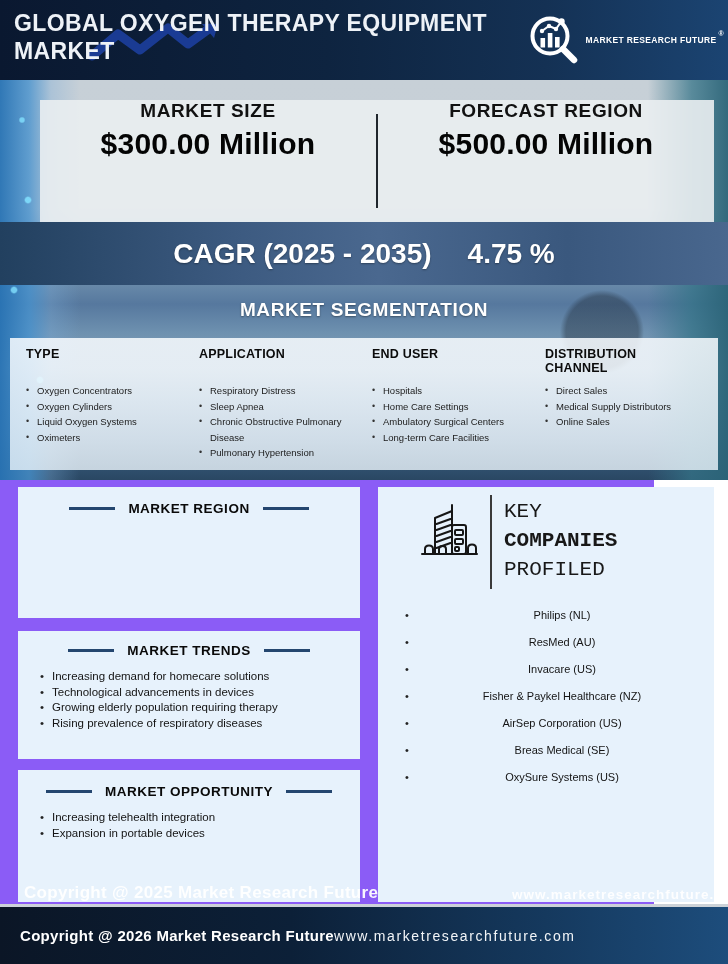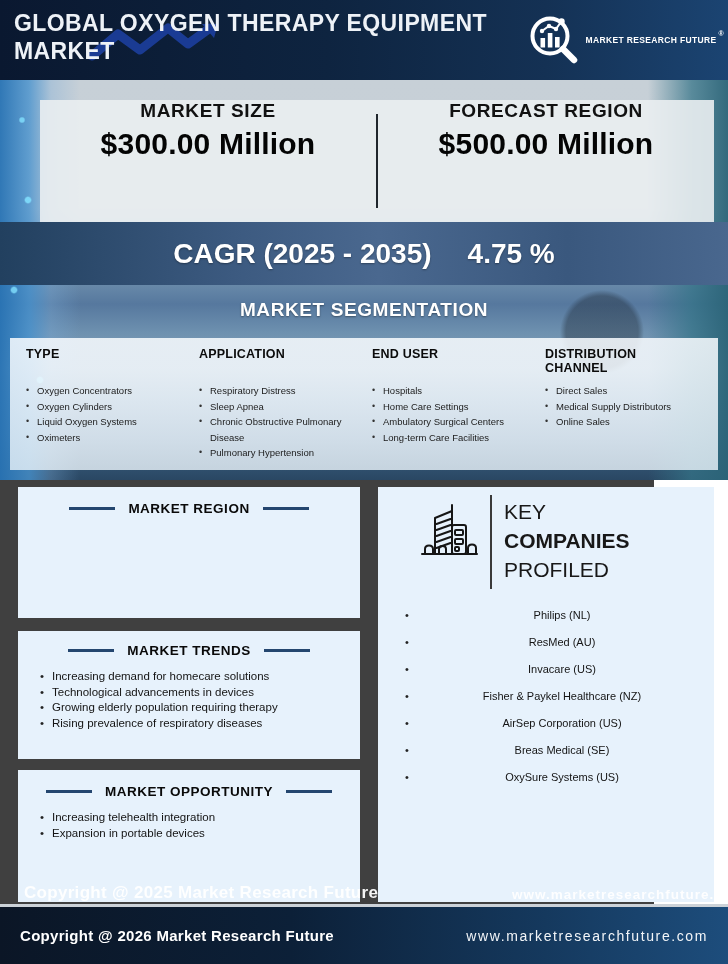--- a/index.html
+++ b/index.html
@@ -48,57 +48,57 @@
     background:linear-gradient(180deg,rgba(249,252,255,.86),rgba(231,241,248,.82));
     display:flex;padding:9px 0 0 16px;box-sizing:border-box;}
   .seg-col{width:173px;}
   .seg-head{font-size:12.5px;font-weight:800;color:#0b0b0b;letter-spacing:.2px;
     height:36px;max-width:125px;line-height:14px;}
   .seg-list{list-style:none;margin:0;padding:0;width:156px;}
   .seg-list li{position:relative;padding-left:11px;font-size:9.5px;line-height:15.5px;color:#1b1b1b;}
   .seg-list li::before{content:"•";position:absolute;left:0;top:0;color:#333;font-size:9px;}
 
   
-  .lower{position:absolute;left:0;top:480px;width:654px;height:424px;background:#404040;}
+  .lower{position:absolute;left:0;top:480px;width:654px;height:424px;background:#8b5cf6;}
   .box{position:absolute;background:#e7f2fc;}
   .box-region{left:18px;top:7px;width:342px;height:131px;}
   .box-trends{left:18px;top:151px;width:342px;height:128px;}
   .box-opp{left:18px;top:290px;width:342px;height:132px;}
   .box-comp{left:378px;top:7px;width:336px;height:415px;}
 
   .sec-title-row{display:flex;align-items:center;justify-content:center;gap:13px;}
   .dash{width:46px;height:3px;background:#24466f;}
   .sec-title{font-size:13.5px;font-weight:800;color:#0a0a0a;letter-spacing:.5px;}
 
   .blist{list-style:none;margin:11px 0 0 0;padding:0 10px 0 22px;}
   .blist li{position:relative;padding-left:12px;font-size:11.5px;line-height:15.6px;color:#141414;}
   .blist li::before{content:"•";position:absolute;left:0;top:0;color:#222;}
 
   
-  .comp-head{position:relative;height:112px;}
+  .comp-head{position:relative;height:112px;font-family:Liberation Mono, monospace;}
   .comp-icon{position:absolute;left:40px;top:14px;}
   .comp-vline{position:absolute;left:112px;top:8px;width:2px;height:94px;background:#3a3a3a;}
   .comp-title{position:absolute;left:126px;top:10px;font-size:21px;line-height:29px;color:#181818;}
   .comp-title .t-bold{font-weight:800;}
   .comp-list{list-style:none;margin:8px 0 0 0;padding:0 8px 0 27px;}
   .comp-list li{position:relative;padding-left:13px;font-size:11px;line-height:16px;
     margin-bottom:11px;color:#141414;text-align:center;}
   .comp-list li::before{content:"•";position:absolute;left:0;top:0;color:#222;}
 
   
   .wm-left{position:absolute;left:24px;top:403px;font-size:17px;font-weight:800;
     color:rgba(255,255,255,.95);letter-spacing:.3px;white-space:nowrap;}
   .wm-right{position:absolute;left:512px;top:407px;font-size:13.5px;font-weight:700;
     color:rgba(255,255,255,.93);letter-spacing:1px;white-space:nowrap;}
 
   
   .footer{position:absolute;left:0;top:904px;width:728px;height:60px;box-sizing:border-box;
     border-top:3px solid #ccd2d8;
     background:linear-gradient(90deg,#0b1626 0%,#0c2038 40%,#15395e 75%,#1d4d7c 100%);
-    display:flex;align-items:center;justify-content:space-between;padding:0 20px;}
+    display:flex;align-items:center;padding:0 20px;}
   .footer-left{color:#fff;font-size:15px;font-weight:700;letter-spacing:.3px;}
   .footer-right{color:#f2f5f8;font-size:14px;font-weight:500;letter-spacing:1.6px;}
 </style>
 </head>
 <body>
 
 <div class="page">
 
   <div class="header">
     <svg class="zigzag" width="130" height="42" viewBox="0 0 130 42">

